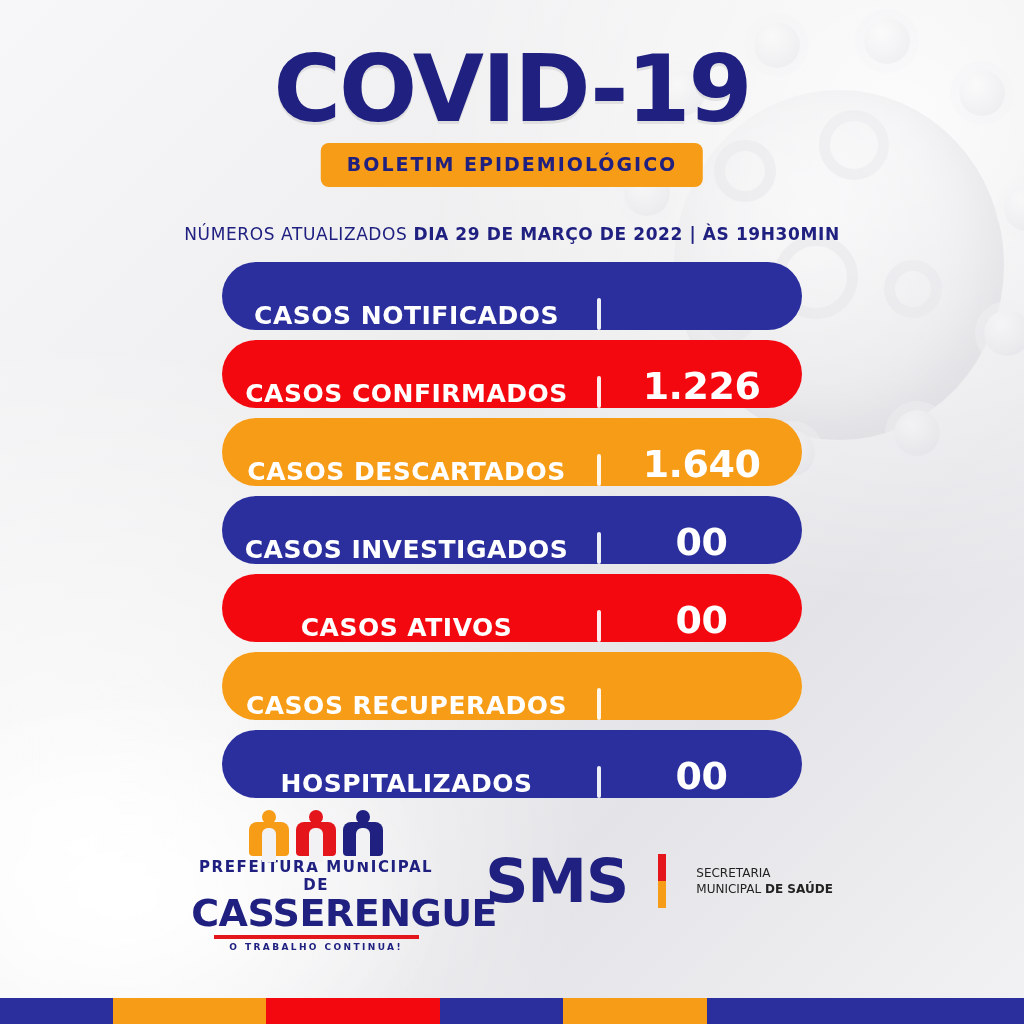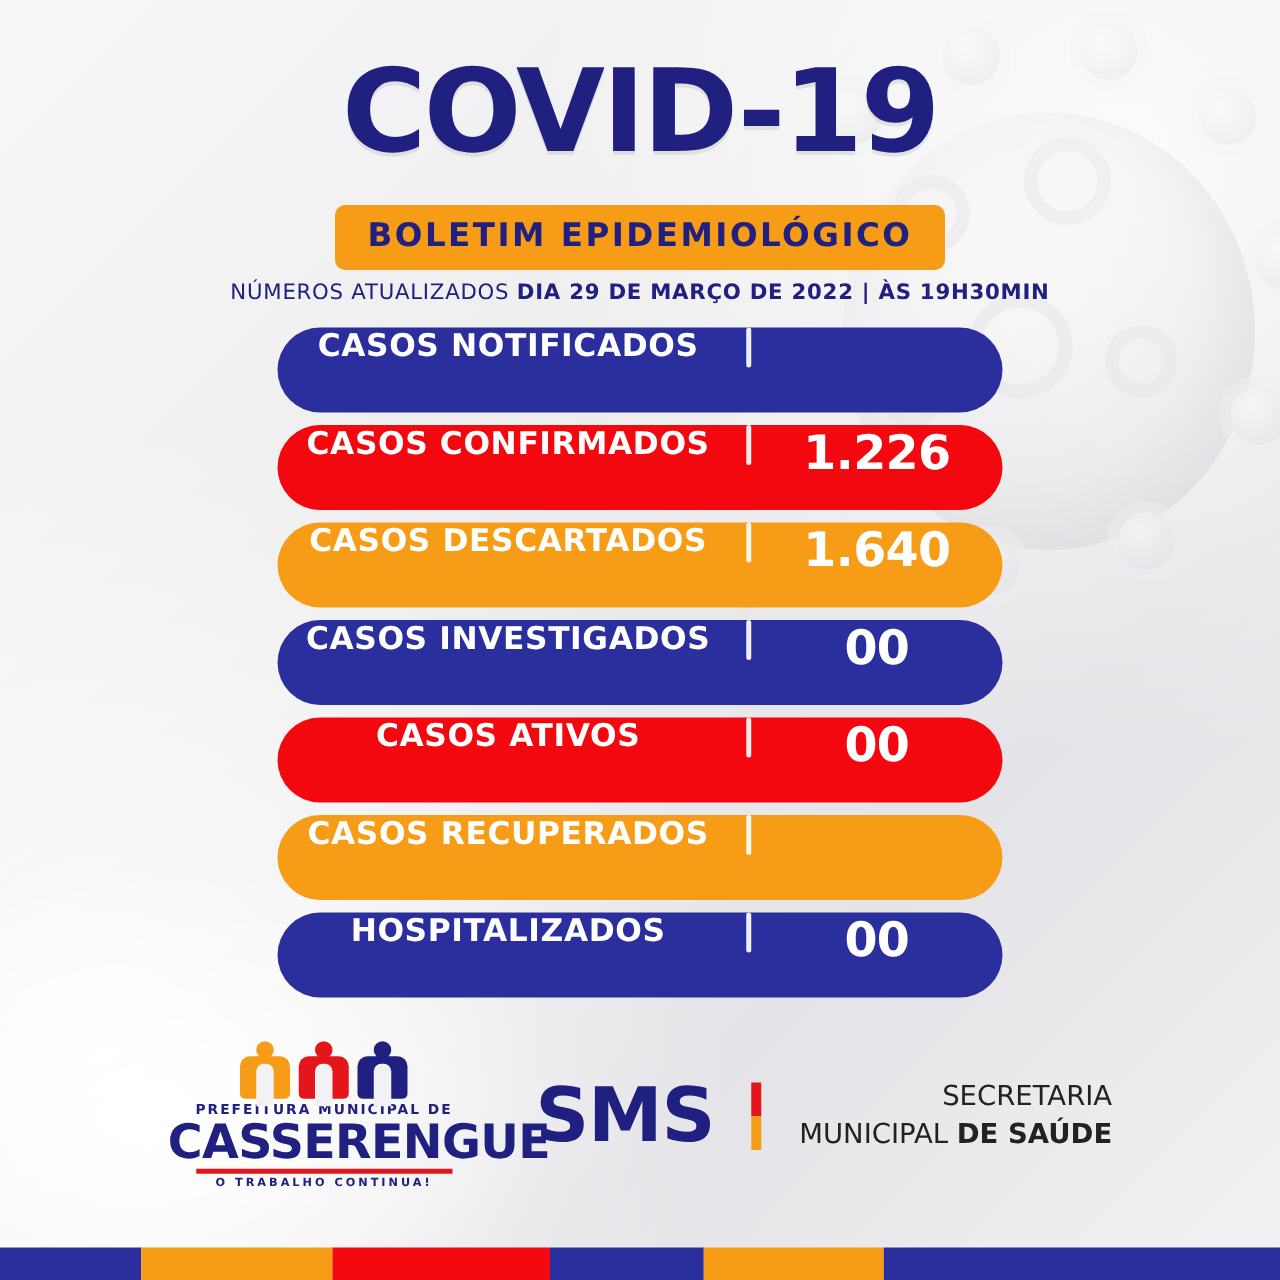--- a/index.html
+++ b/index.html
@@ -66,27 +66,27 @@
     line-height: 1;
     font-weight: 900;
     letter-spacing: -2px;
     color: #1f2080;
     font-family: "DejaVu Sans", sans-serif;
     text-shadow: 0 3px 0 rgba(0,0,0,0.08);
   }
 
   .subtitle-pill {
     position: absolute;
-    top: 164px; left: 50%;
+    top: 143px; left: 50%;
     transform: translateX(-50%);
     background: #f79c16;
     color: #1f2080;
     padding: 10px 26px 12px;
     border-radius: 8px;
-    font-size: 26px;
+    font-size: 19px;
     font-weight: 900;
     letter-spacing: 2px;
     font-family: "DejaVu Sans", sans-serif;
     white-space: nowrap;
   }
 
   .updated {
     position: absolute;
     top: 224px; left: 0; width: 100%;
     text-align: center;
@@ -102,21 +102,21 @@
     position: absolute;
     top: 262px; left: 0; width: 100%;
   }
   .row {
     position: relative;
     width: 580px;
     margin: 0 auto 10px;
     height: 68px;
     border-radius: 34px;
     display: flex;
-    align-items: flex-start;
+    align-items: flex-end;
     color: #ffffff;
     font-family: "DejaVu Sans", sans-serif;
   }
   .row .label {
     flex: 0 0 375px;
     text-align: center;
     font-size: 25px;
     font-weight: 900;
     letter-spacing: 0.5px;
     padding-right: 6px;
@@ -164,21 +164,21 @@
     position: absolute;
     left: 13px; top: 0;
     width: 14px; height: 14px;
     border-radius: 50%;
   }
   .fig.a .arc { background: #f79c16; } .fig.a .head { background: #f79c16; }
   .fig.b .arc { background: #e4161c; } .fig.b .head { background: #e4161c; }
   .fig.c .arc { background: #1f2080; } .fig.c .head { background: #1f2080; }
 
   .pref-top {
-    font-size: 11px; font-weight: 800; letter-spacing: 1.6px;
+    font-size: 15px; font-weight: 800; letter-spacing: 1.6px;
     color: #1f2080; font-family: "DejaVu Sans", sans-serif;
   }
   .pref-name {
     font-size: 38px; font-weight: 900; letter-spacing: -0.5px;
     color: #1f2080; line-height: 1; font-family: "DejaVu Sans", sans-serif;
   }
   .pref-bar { height: 4px; background: #e4161c; margin: 3px auto 3px; width: 205px; }
   .pref-slogan {
     font-size: 9px; font-weight: 700; letter-spacing: 2.4px;
     color: #1f2080; font-family: "DejaVu Sans", sans-serif;
@@ -188,23 +188,22 @@
   .sms-text {
     font-size: 60px; font-weight: 900; color: #1f2080;
     letter-spacing: -1px; line-height: 1;
     font-family: "DejaVu Sans", sans-serif;
   }
   .sms-bars { display: flex; flex-direction: column; width: 8px; height: 54px; }
   .sms-bars div { flex: 1; }
   .sms-bars .r { background: #e4161c; }
   .sms-bars .y { background: #f79c16; }
   .sms-sub {
-    font-size: 22px; color: #222; line-height: 1.35;
-    font-family: "DejaVu Sans", sans-serif;
-    text-align: right;
+    font-size: 12px; color: #222; line-height: 1.35;
+    font-family: "DejaVu Sans", sans-serif;
   }
   .sms-sub .b { font-weight: 900; }
 
   
   .strip { position: absolute; bottom: 0; left: 0; width: 100%; height: 26px; display: flex; }
   .strip div { height: 100%; }
 </style>
 </head>
 <body>
 

